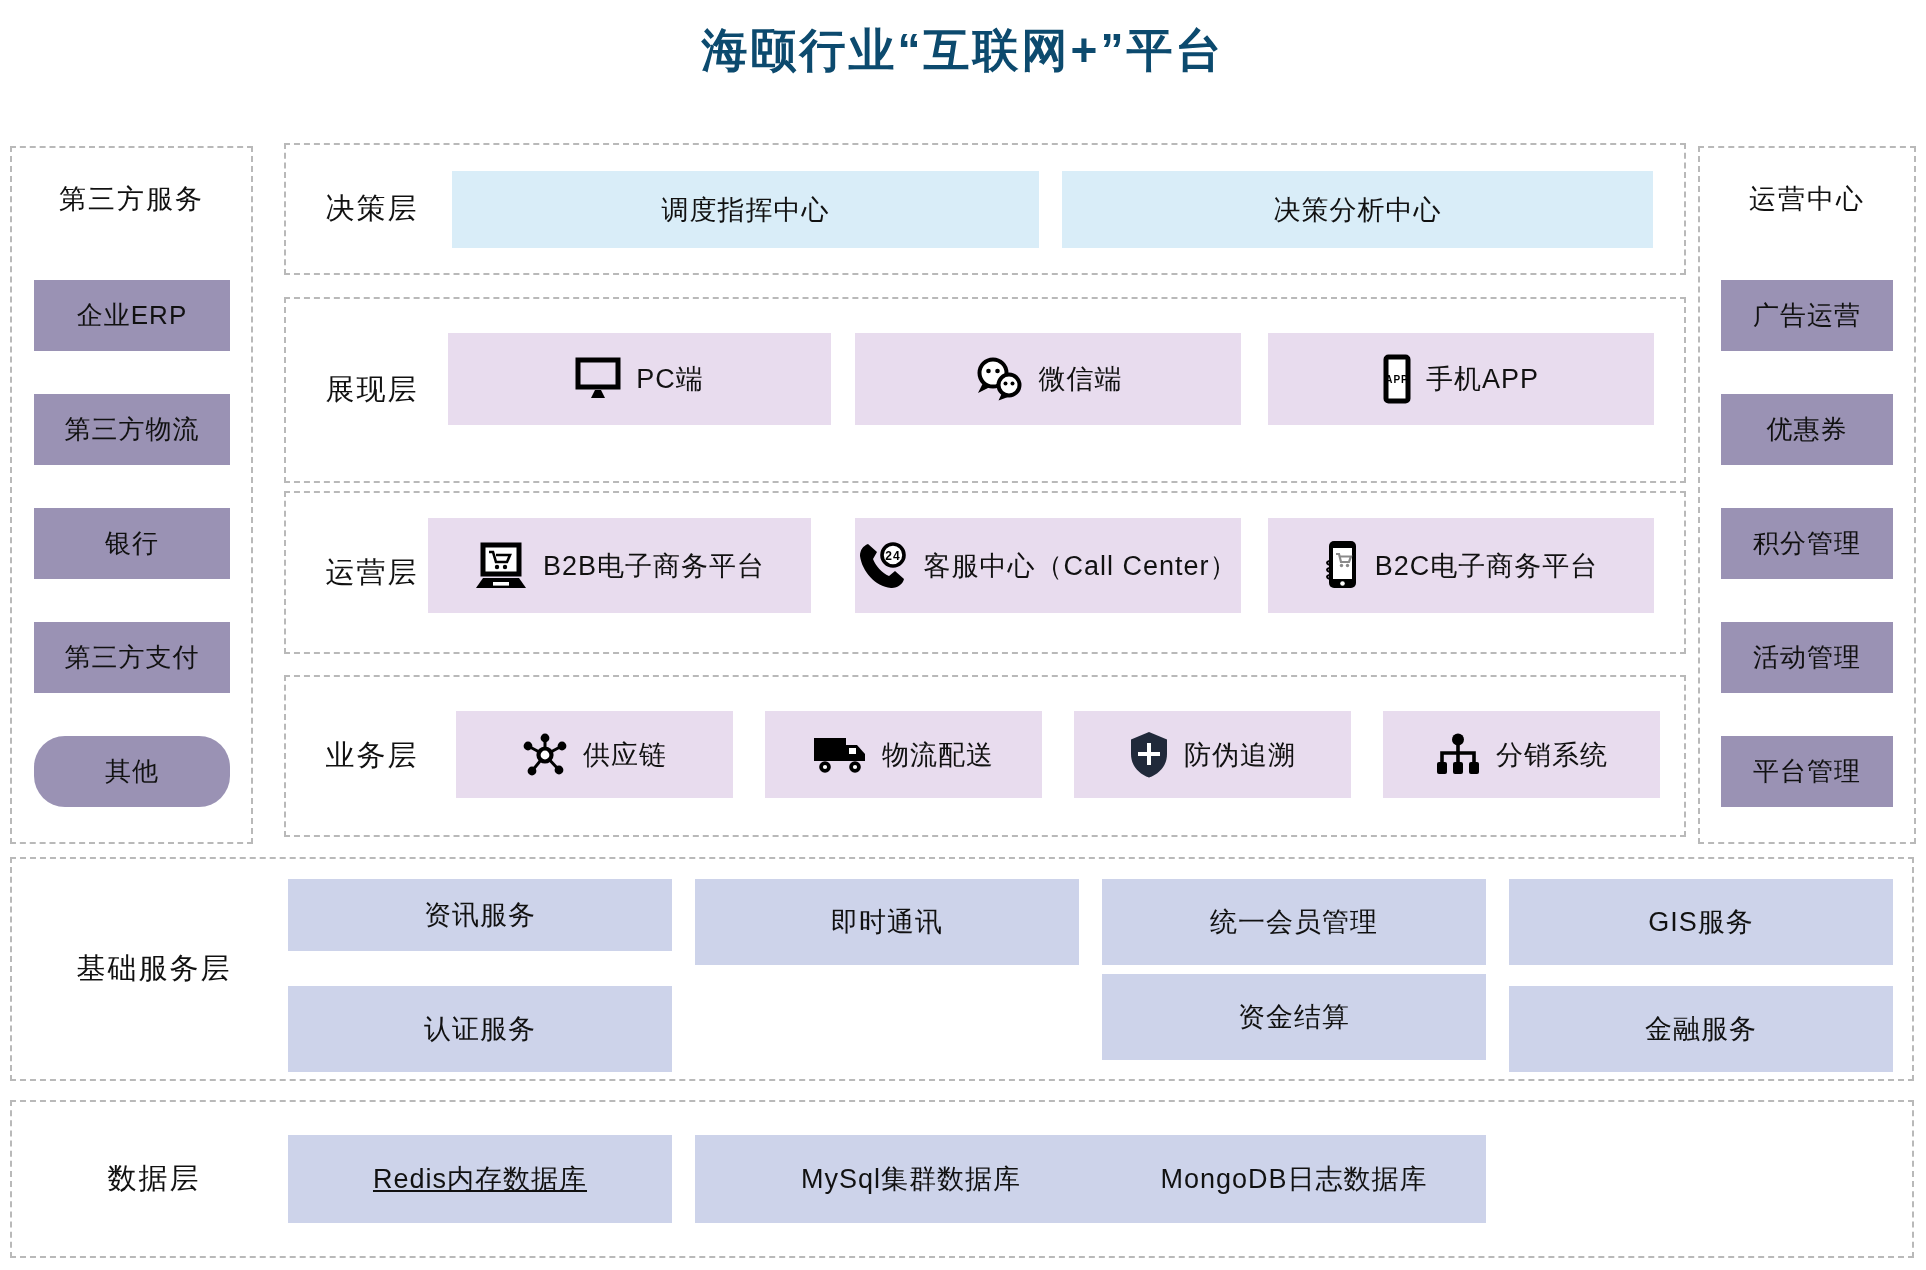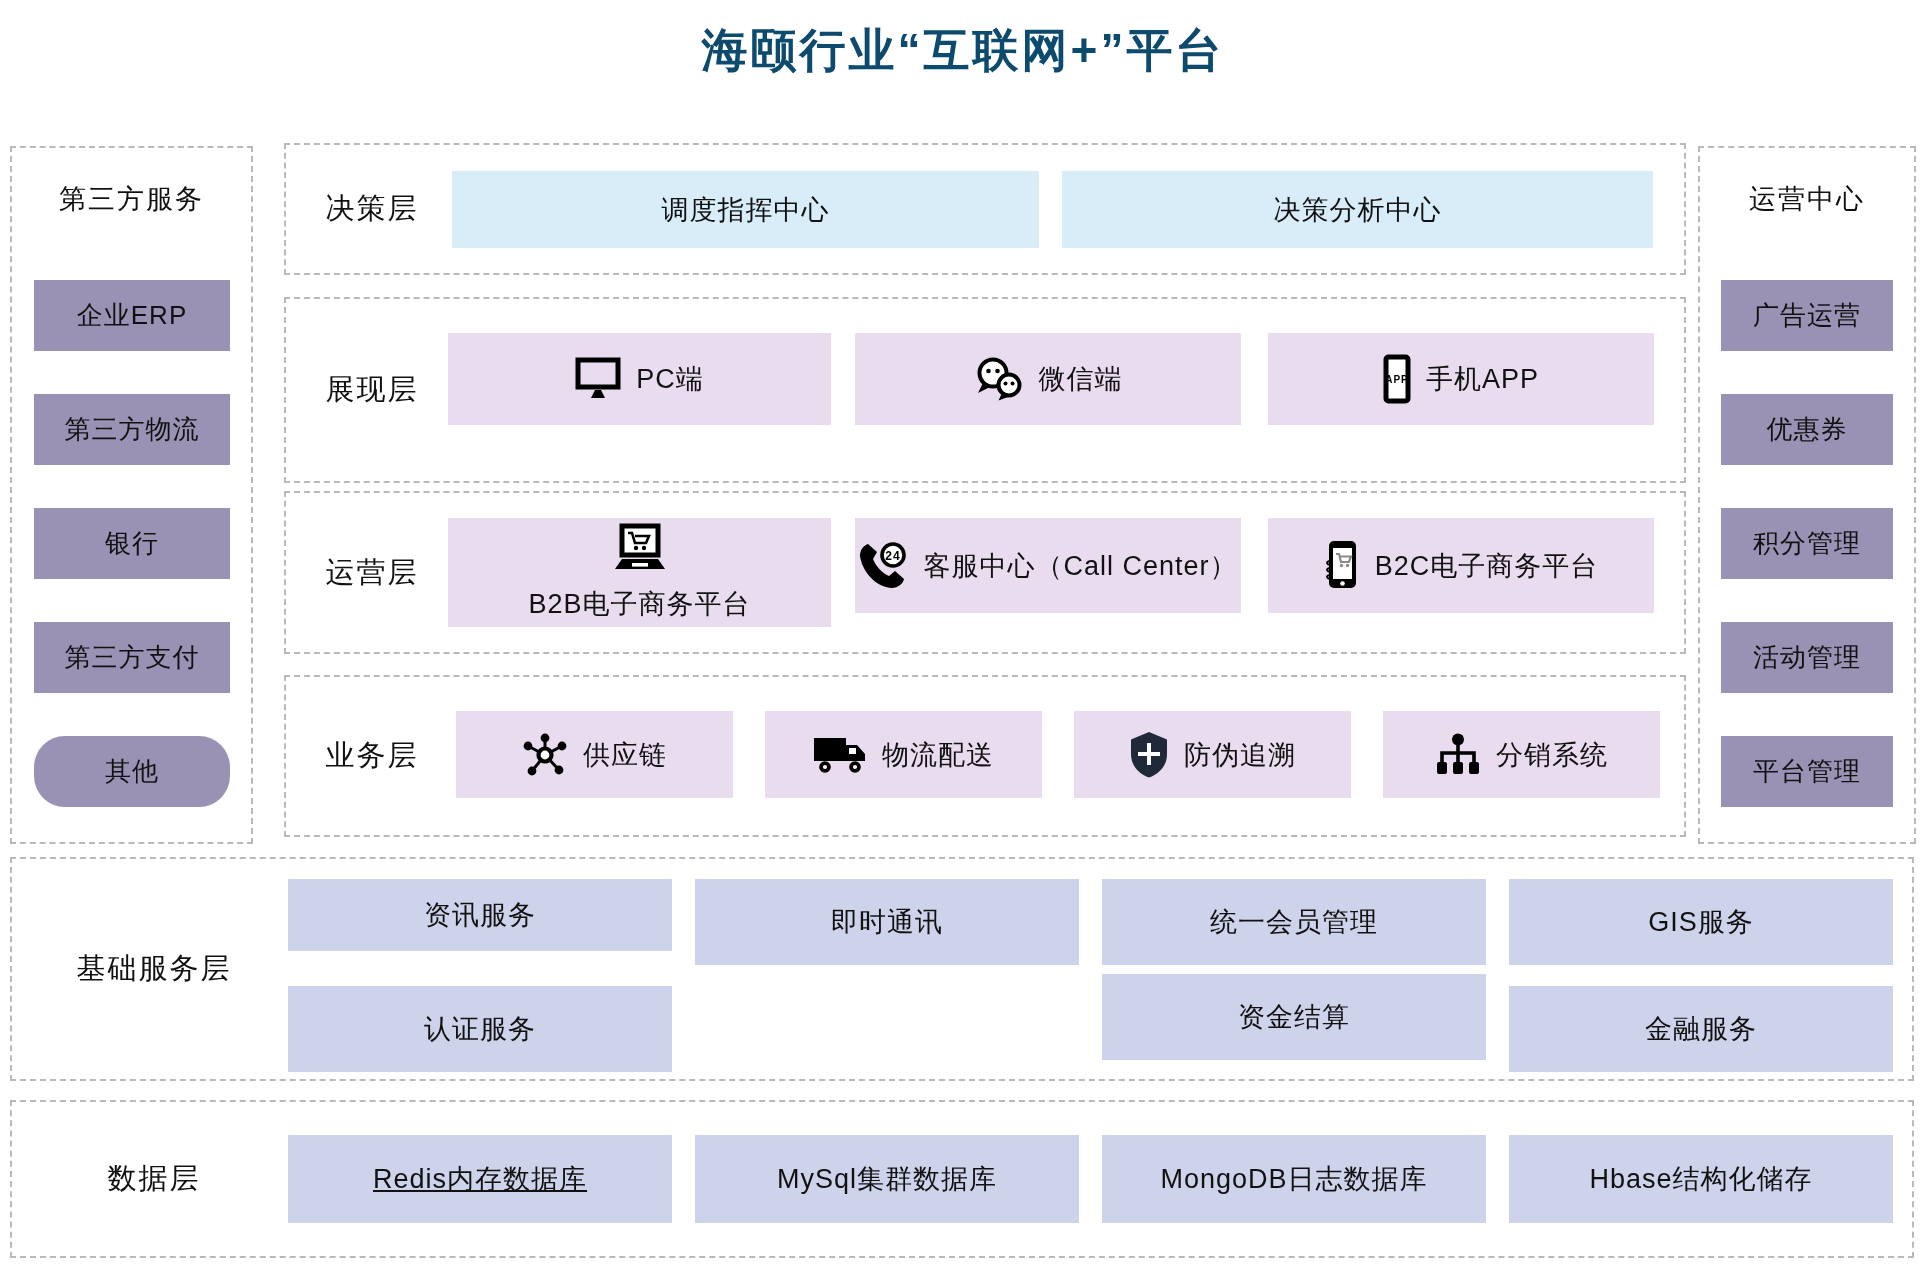--- a/index.html
+++ b/index.html
@@ -83,21 +83,21 @@
     <svg width="28" height="50" viewBox="0 0 28 50">
       <rect x="3" y="3" width="22" height="44" rx="2.5" fill="#fff" stroke="#000" stroke-width="5"></rect>
       <text x="14" y="29" font-size="10" font-weight="bold" text-anchor="middle" fill="#000" font-family="Liberation Sans, sans-serif">APP</text>
     </svg>
     <span>手机APP</span>
   </div>
 
   <div class="panel" style="left:284px;top:491px;width:1402px;height:163px;"></div>
   <div class="label" style="left:296px;top:491px;width:152px;height:163px;">运营层</div>
 
-  <div class="box pink" style="left:448px;top:518px;width:383px;height:109px;flex-direction:column;">
+  <div class="box pink" style="left:428px;top:518px;width:383px;height:95px;">
     <svg width="54" height="48" viewBox="0 0 54 48">
       <rect x="9" y="3" width="36" height="29" fill="#fff" stroke="#000" stroke-width="5"></rect>
       <path d="M15 10 h4 l3 10 h11 l3 -7 h-14" fill="none" stroke="#000" stroke-width="2.6"></path>
       <circle cx="23" cy="25" r="2.2" fill="#000"></circle>
       <circle cx="31" cy="25" r="2.2" fill="#000"></circle>
       <path d="M2 46 h50 l-7 -10 h-36 z" fill="#000"></path>
       <rect x="19" y="40" width="16" height="3.6" fill="#fff"></rect>
     </svg>
     <span>B2B电子商务平台</span>
   </div>
@@ -186,17 +186,16 @@
   <div class="box peri" style="left:695px;top:879px;width:384px;height:86px;">即时通讯</div>
   <div class="box peri" style="left:1102px;top:879px;width:384px;height:86px;">统一会员管理</div>
   <div class="box peri" style="left:1509px;top:879px;width:384px;height:86px;">GIS服务</div>
   <div class="box peri" style="left:288px;top:986px;width:384px;height:86px;">认证服务</div>
   <div class="box peri" style="left:1102px;top:974px;width:384px;height:86px;">资金结算</div>
   <div class="box peri" style="left:1509px;top:986px;width:384px;height:86px;">金融服务</div>
 
   <div class="panel" style="left:10px;top:1100px;width:1904px;height:158px;"></div>
   <div class="label" style="left:24px;top:1100px;width:260px;height:158px;">数据层</div>
   <div class="box peri" style="left:288px;top:1135px;width:384px;height:88px;text-decoration:underline;">Redis内存数据库</div>
-  <div class="box peri" style="left:695px;top:1135px;width:384px;height:88px;">MySql集群数据库</div>
+  <div class="box peri" style="left:695px;top:1135px;width:384px;height:88px;padding-left:24px;">MySql集群数据库</div>
   <div class="box peri" style="left:1102px;top:1135px;width:384px;height:88px;">MongoDB日志数据库</div>
-  <div class="box peri" style="left:1509px;top:1135px;width:384px;height:88px;">Hbase结构化储存</div>
 
 </div>
 
 </body></html>

